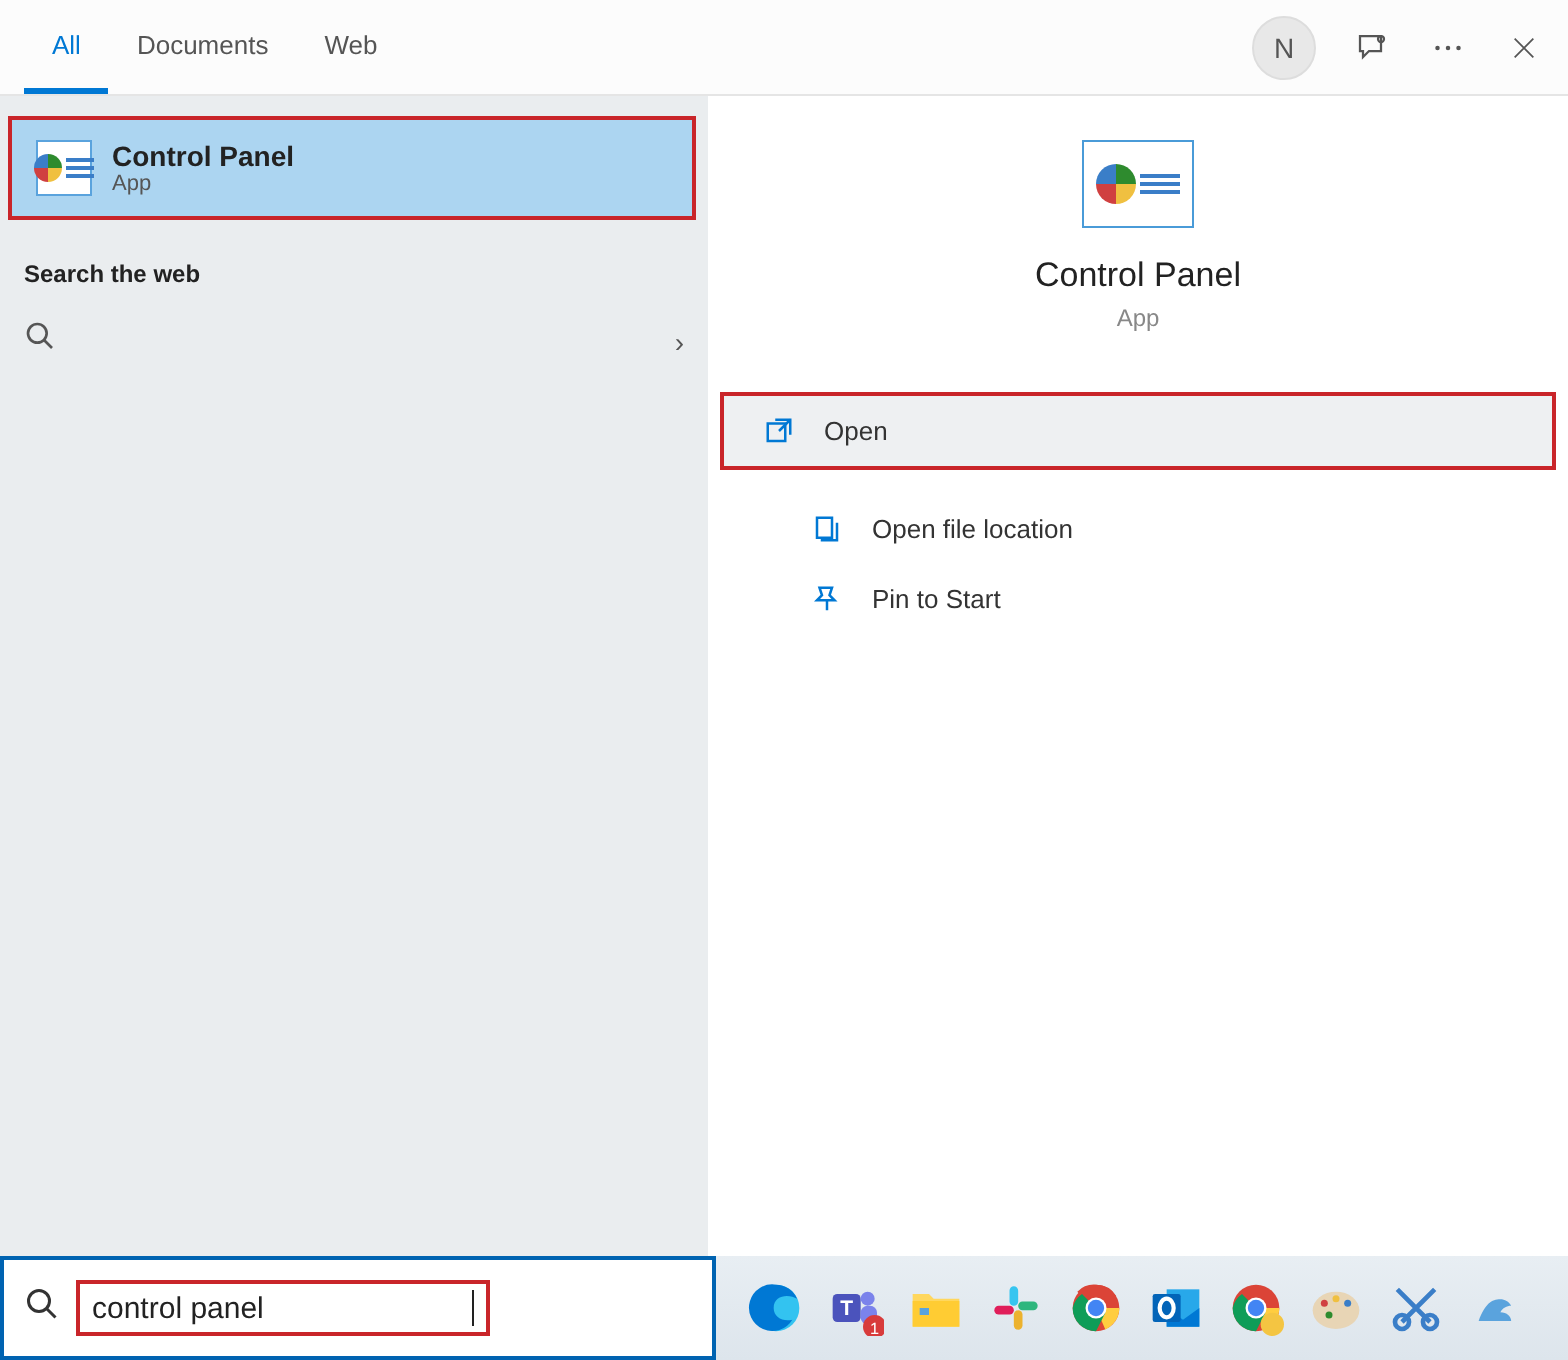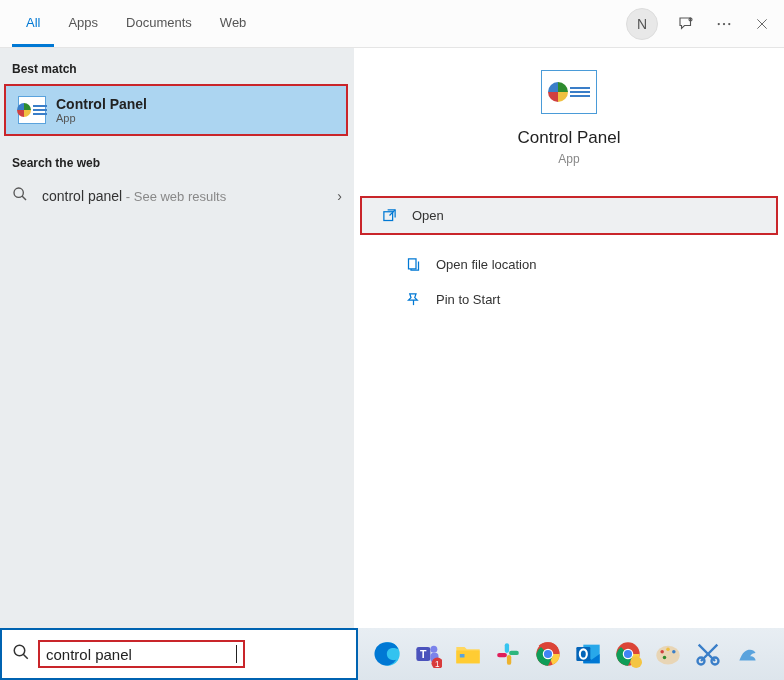--- a/index.html
+++ b/index.html
@@ -57,21 +57,20 @@
     .cp-bars { display: flex; flex-direction: column; gap: 2px; justify-content: center; }
     .cp-bar { width: 14px; height: 2px; background: #3a7ec8; }
   </style>
 </head>
 <body>
 
 <div class="window">
   <div class="header">
     <div class="tabs">
       <div class="tab active">All</div>
-      <div class="tab">Apps</div>
       <div class="tab">Documents</div>
       <div class="tab">Web</div>
     </div>
     <div class="header-right">
       <div class="avatar">N</div>
       <div class="hdr-icon">
         <svg width="18" height="18" viewBox="0 0 24 24" fill="none" stroke="currentColor" stroke-width="1.5">
             <path d="M4 4h14v10H10l-4 4v-4H4z"></path>
             <circle cx="18" cy="6" r="2"></circle>
           </svg>
@@ -86,21 +85,20 @@
       <div class="hdr-icon">
         <svg width="14" height="14" viewBox="0 0 24 24" fill="none" stroke="currentColor" stroke-width="1.5">
             <path d="M4 4l16 16M20 4L4 20"></path>
           </svg>
       </div>
     </div>
   </div>
 
   <div class="content">
     <div class="left-pane">
-      <div class="section-label">Best match</div>
       <div class="best-match-item">
         <div class="icon">
           <div class="cp-icon-inner">
             <div class="cp-circle"></div>
             <div class="cp-bars">
                 <div class="cp-bar"></div>
                 <div class="cp-bar"></div>
                 <div class="cp-bar"></div>
               </div>
           </div>
@@ -112,23 +110,20 @@
       </div>
 
       <div class="section-label" style="margin-top:14px">Search the web</div>
       <div class="web-item">
         <div class="icon">
           <svg width="16" height="16" viewBox="0 0 24 24" fill="none" stroke="currentColor" stroke-width="2">
               <circle cx="10" cy="10" r="7"></circle>
               <path d="M21 21l-6-6"></path>
             </svg>
         </div>
-        <div>
-          <span class="txt">control panel</span><span class="sub"> - See web results</span>
-        </div>
         <div class="chev">›</div>
       </div>
     </div>
 
     <div class="right-pane">
       <div class="detail-icon">
         <div class="cp-icon-inner">
           <div class="cp-circle" style="width:20px;height:20px"></div>
           <div class="cp-bars">
               <div class="cp-bar" style="width:20px"></div>

